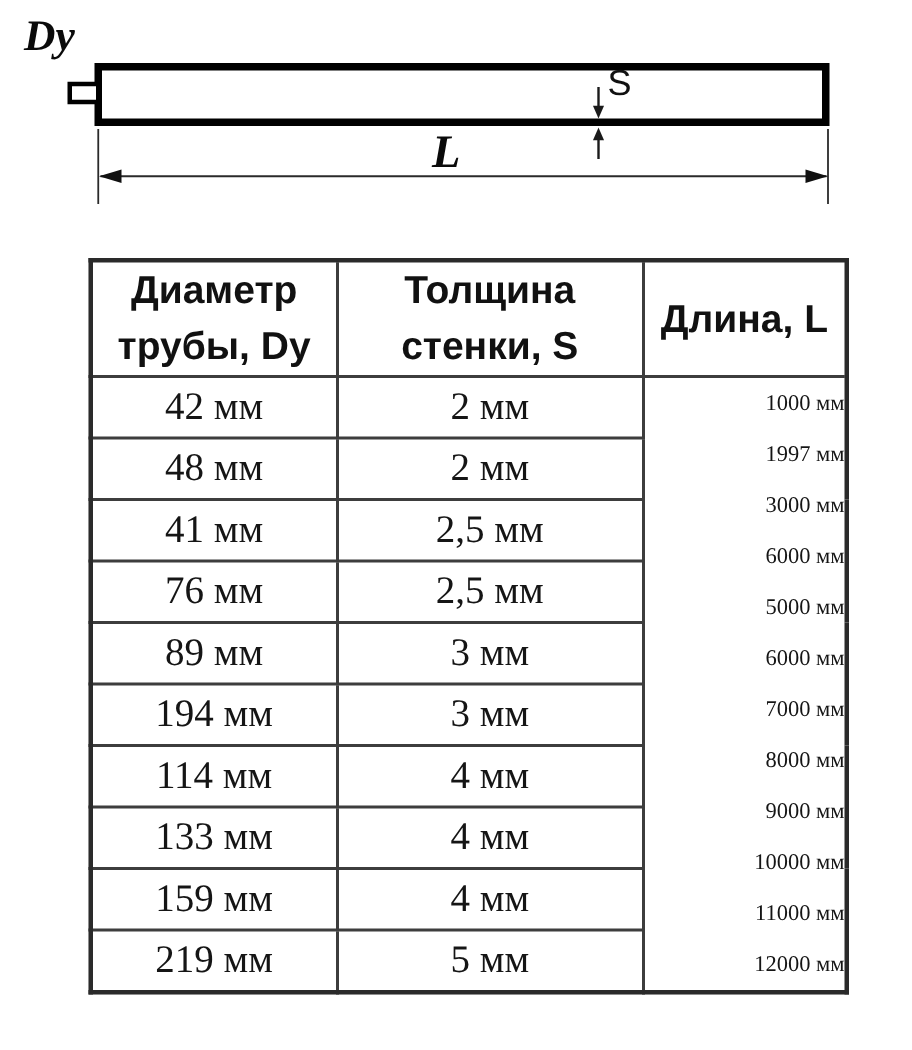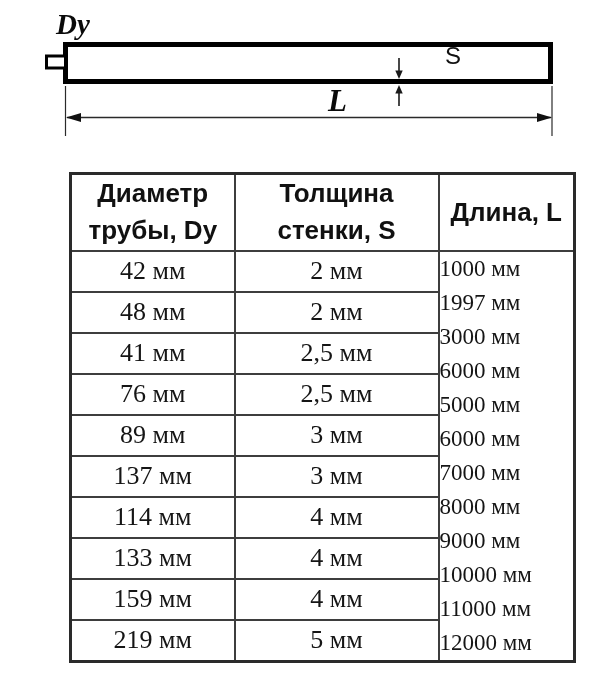--- a/index.html
+++ b/index.html
@@ -5,60 +5,60 @@
   html,body{margin:0;padding:0;background:#ffffff;}
   body{
     width:608px;height:700px;position:relative;overflow:hidden;
     font-family:"Liberation Sans",sans-serif;color:#151515;
   }
   .stage{position:absolute;inset:0;background:#ffffff;}
 
   
   .diagram{position:absolute;left:0;top:0;width:608px;height:160px;}
   .diagram svg{position:absolute;left:0;top:0;}
-  .lbl{position:absolute;white-space:nowrap;margin-left:40px;}
+  .lbl{position:absolute;white-space:nowrap;}
   .lbl-dy{
     left:16px;top:8px;
     font-family:"Liberation Serif",serif;font-style:italic;font-weight:bold;
     font-size:29px;color:#0a0a0a;
   }
   .lbl-s{
     left:405px;top:42px;
     font-family:"Liberation Sans",sans-serif;font-size:24px;font-weight:400;color:#111;
   }
   .lbl-l{
     left:288px;top:83px;
     font-family:"Liberation Serif",serif;font-style:italic;font-weight:bold;
     font-size:31px;color:#0a0a0a;
   }
 
   
   table.spec{
-    position:absolute;left:69px;top:172px;
+    position:absolute;left:59px;top:172px;
     width:504px;height:488px;
     border-collapse:collapse;table-layout:fixed;
     background:#e5e5e5;
   }
   table.spec th, table.spec td{
     border:2px solid #3d3d3d;
     padding:0;text-align:center;vertical-align:middle;
     background:#fff;
   }
   table.spec{border:3px solid #2a2a2a;}
   tr.hdr{height:77px;}
   tr.hdr th{
     font-weight:bold;font-size:26px;line-height:37px;color:#111;
     white-space:nowrap;
   }
   tr.datarow{height:41px;}
   tr.datarow td{font-size:26px;color:#151515;white-space:nowrap;font-family:Liberation Serif, serif;}
   td.lencell{vertical-align:middle;}
   .lenitem{
-    font-size:23px;line-height:34px;color:#151515;
-    text-align:left;white-space:nowrap;
+    font-size:15px;line-height:34px;color:#151515;
+    text-align:right;white-space:nowrap;
   }
 </style>
 </head>
 <body>
 
 <div class="stage">
 
   <div class="diagram">
     <svg width="608" height="160" viewBox="0 0 608 160">
 
@@ -139,21 +139,21 @@
       </tr>
       <tr class="datarow">
         <td>76 мм</td>
         <td>2,5 мм</td>
       </tr>
       <tr class="datarow">
         <td>89 мм</td>
         <td>3 мм</td>
       </tr>
       <tr class="datarow">
-        <td>137 мм</td>
+        <td>194 мм</td>
         <td>3 мм</td>
       </tr>
       <tr class="datarow">
         <td>114 мм</td>
         <td>4 мм</td>
       </tr>
       <tr class="datarow">
         <td>133 мм</td>
         <td>4 мм</td>
       </tr>

